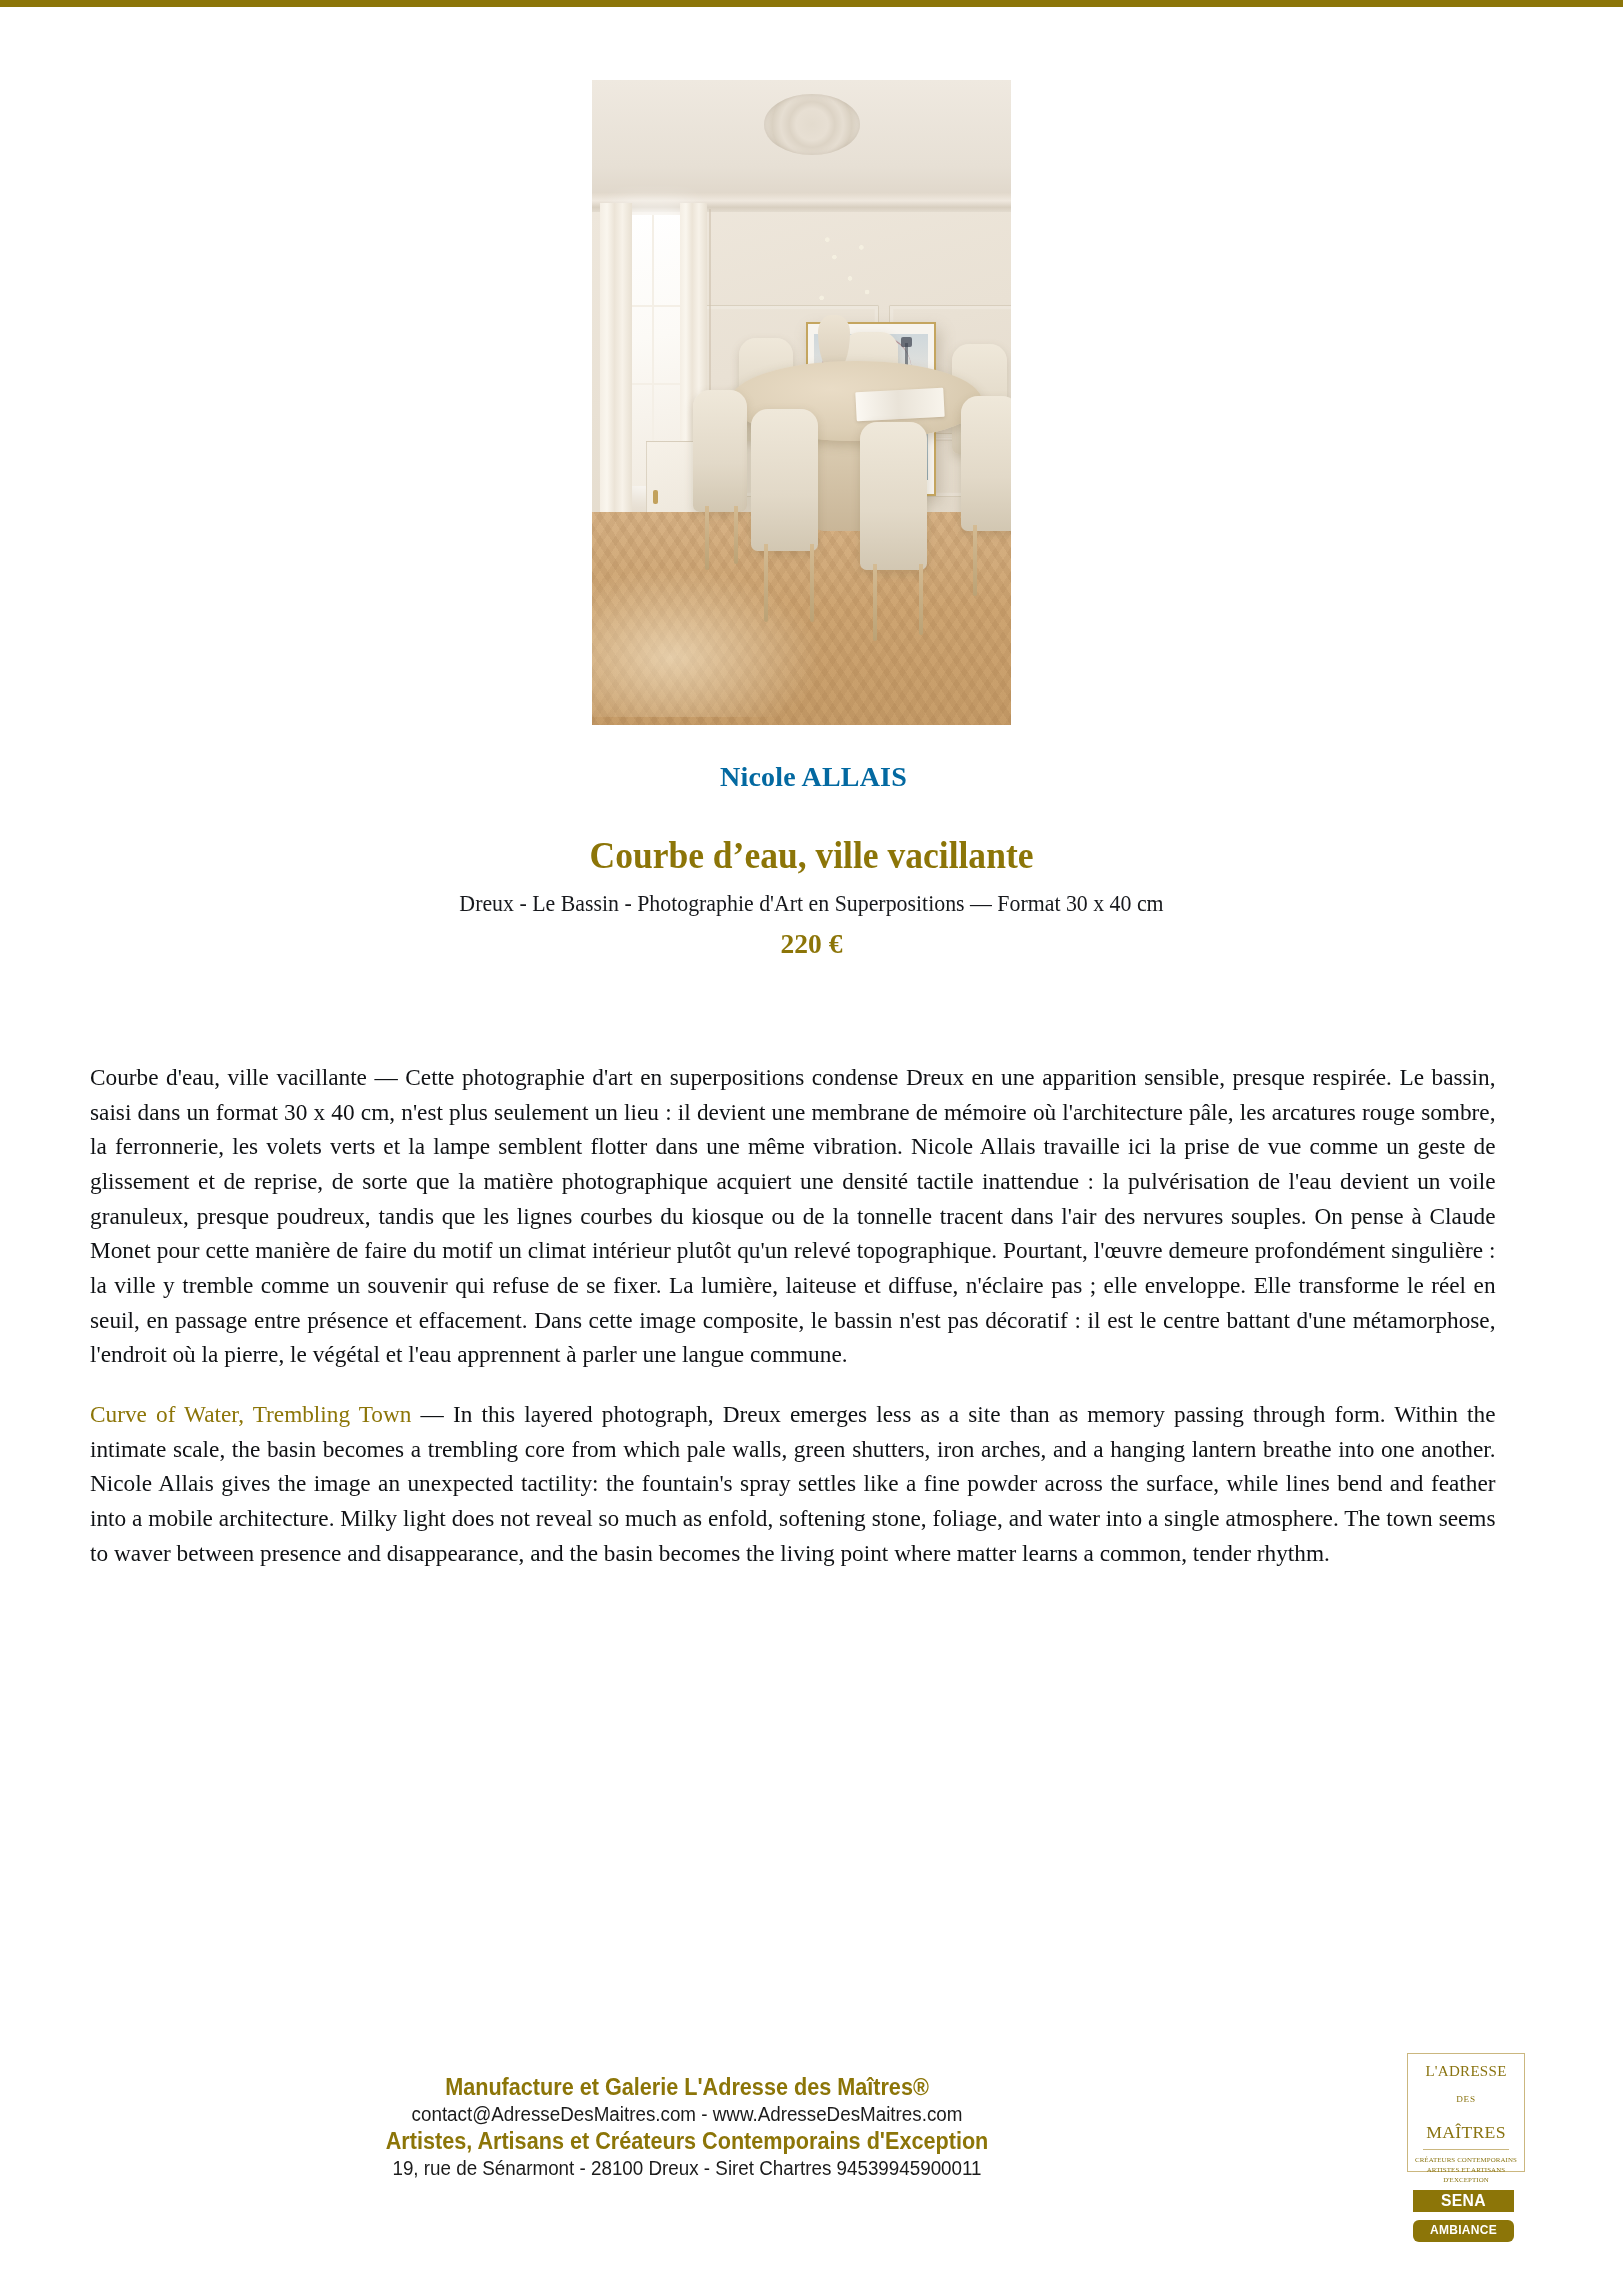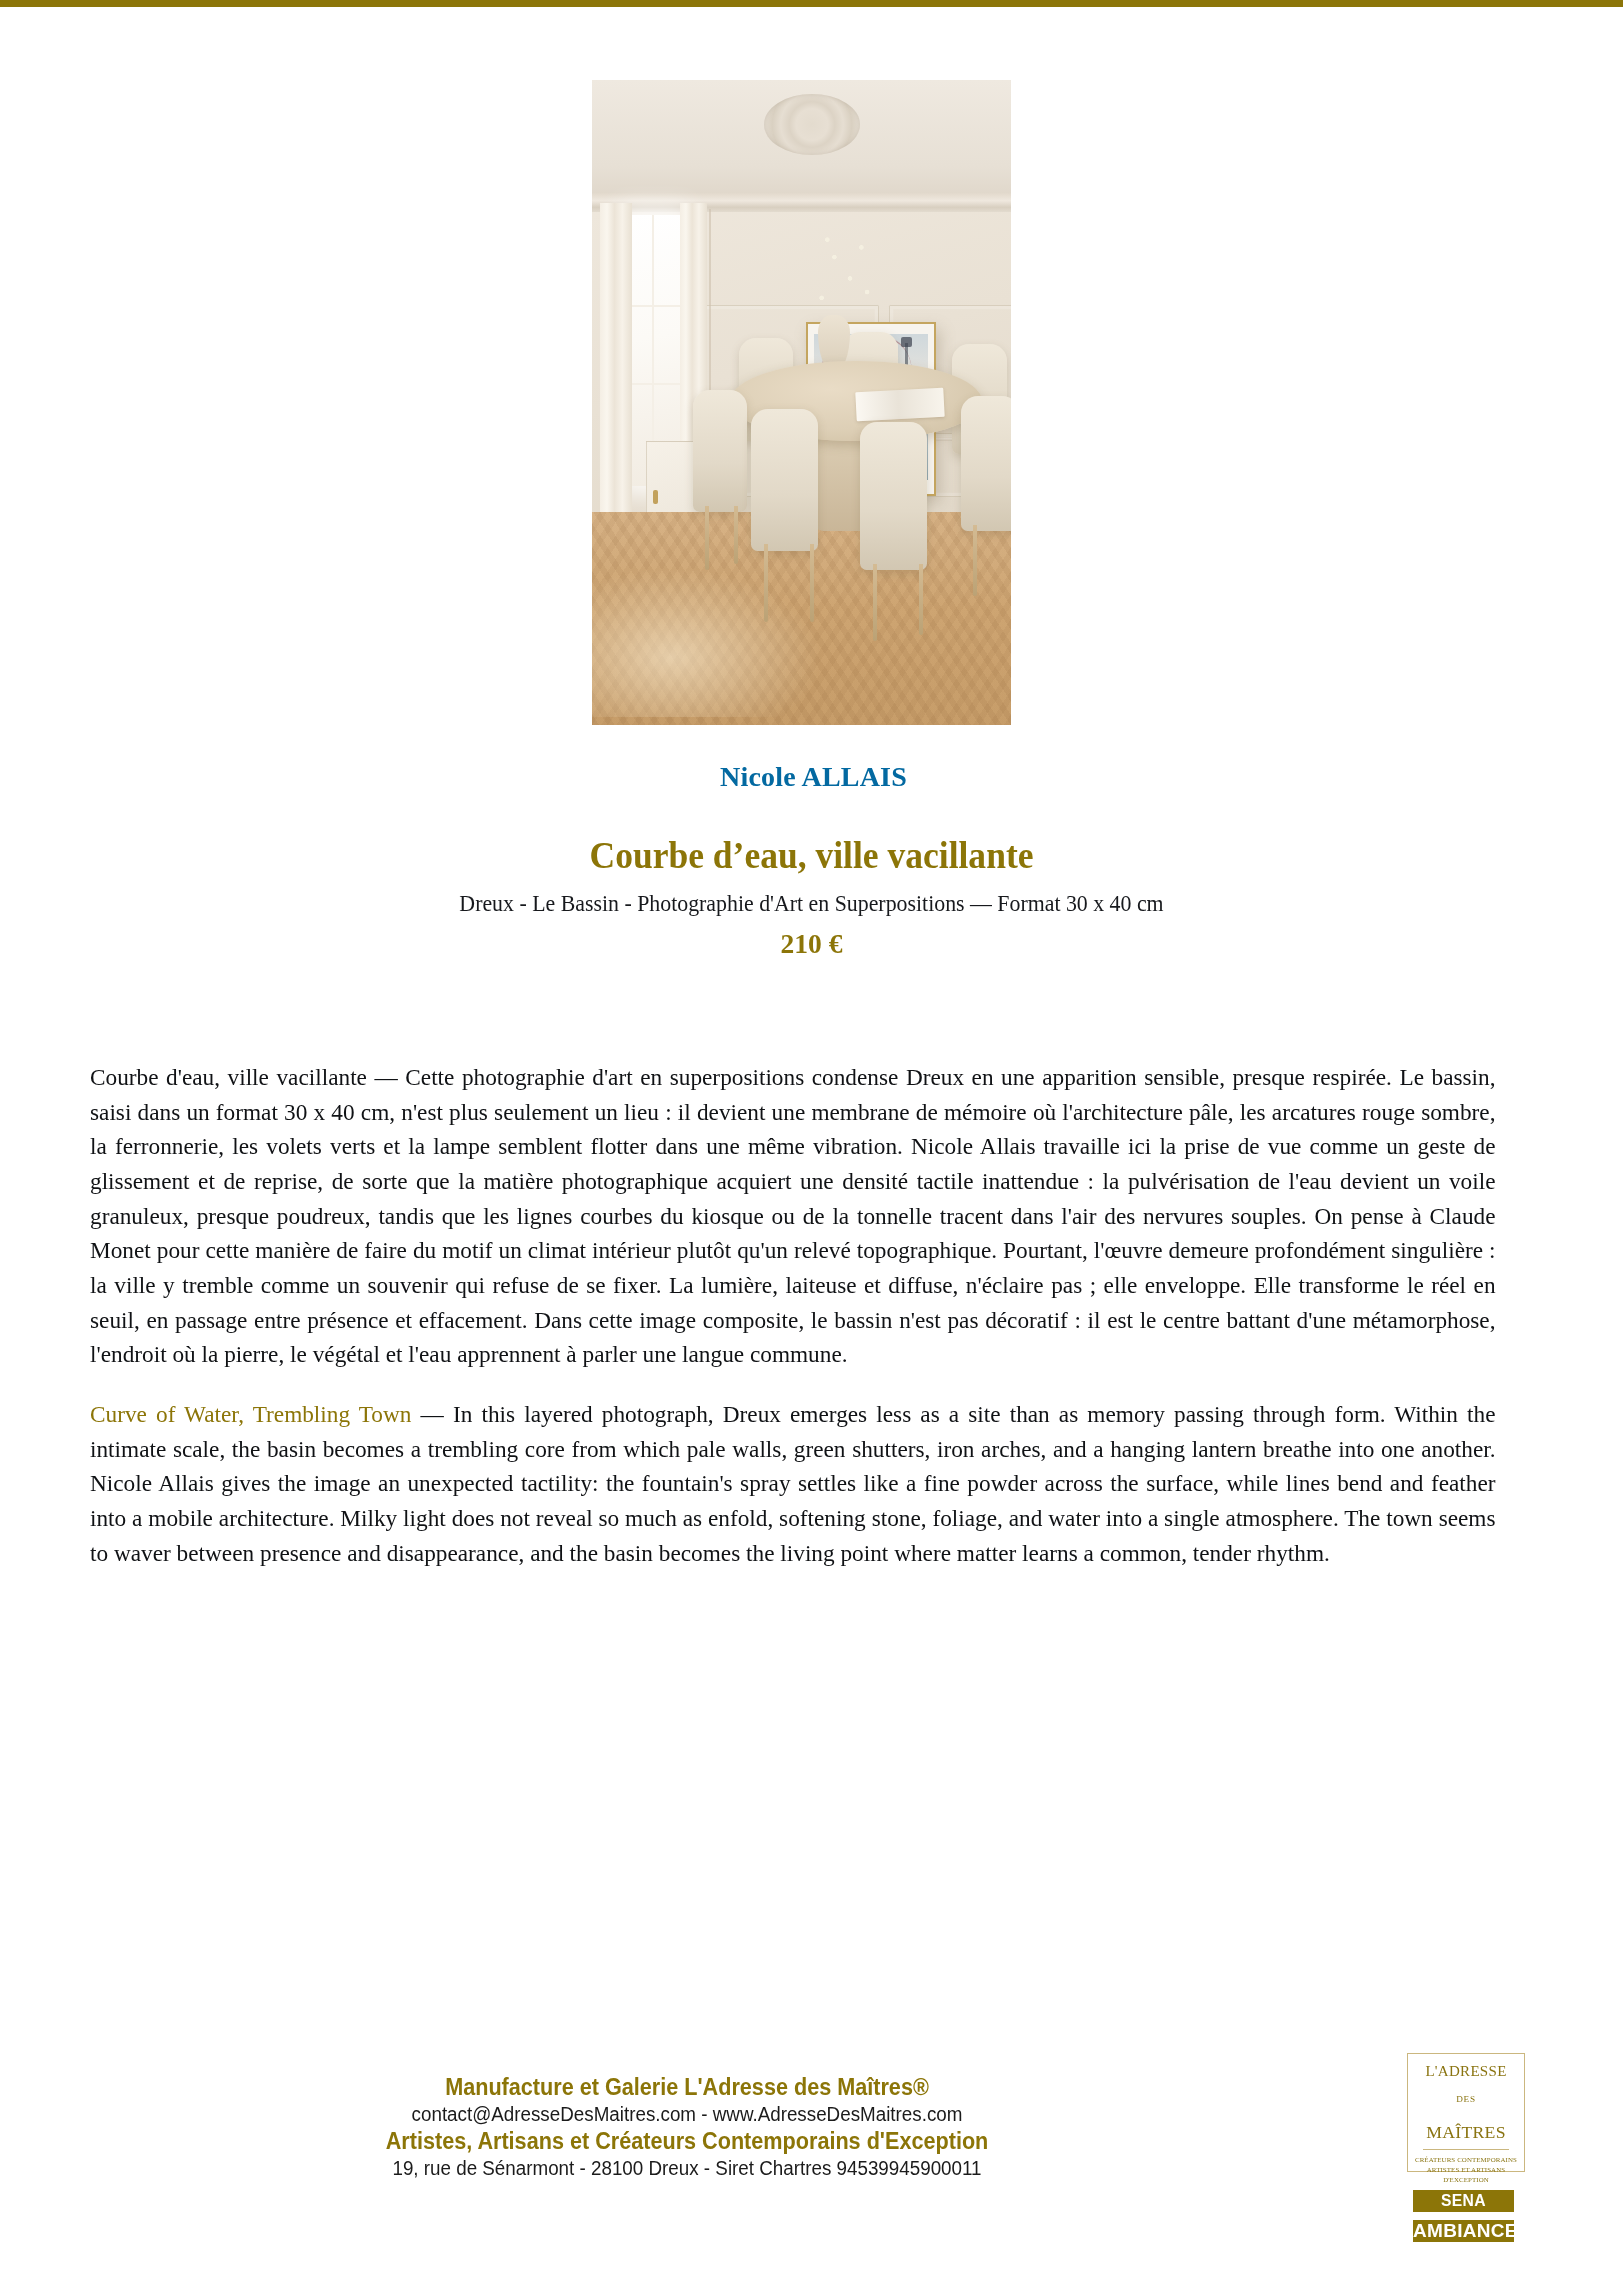--- a/index.html
+++ b/index.html
@@ -340,21 +340,21 @@
     background: #8c7508;
     color: #ffffff;
     font-family: "Liberation Sans", sans-serif;
     font-weight: bold;
     font-size: 15.7px;
     line-height: 21.6px;
     text-align: center;
     letter-spacing: 0.3px;
   }
   .badge-sena { top: 2190px; }
-  .badge-ambiance { top: 2220px; font-size: 19px; }
+  .badge-ambiance { top: 2220px; font-size: 12px; border-radius: 6px; }
 </style>
 </head>
 <body>
 
 <div class="top-rule"></div>
 
 <div class="hero-wrap">
   <div class="hero">
     <div class="ceiling"></div>
     <div class="medallion"></div>
@@ -420,21 +420,21 @@
     <div class="leg" style="left:78%; top:75%; height:11%;"></div>
 
     <div class="chair" style="left:88%; top:49%; width:14%; height:21%;"></div>
     <div class="leg" style="left:91%; top:69%; height:11%;"></div>
   </div>
 </div>
 
 <div class="artist">Nicole ALLAIS</div>
 <div class="work-title">Courbe d’eau, ville vacillante</div>
 <div class="work-sub">Dreux - Le Bassin - Photographie d'Art en Superpositions — Format 30 x 40 cm</div>
-<div class="price">210 €</div>
+<div class="price">220 €</div>
 
 <div class="body-block">
   <p class="para"><span>Courbe d'eau, ville vacillante</span><span> — Cette photographie d'art en superpositions condense Dreux en une apparition sensible, presque respirée. Le bassin, saisi dans un format 30 x 40 cm, n'est plus seulement un lieu : il devient une membrane de mémoire où l'architecture pâle, les arcatures rouge sombre, la ferronnerie, les volets verts et la lampe semblent flotter dans une même vibration. Nicole Allais travaille ici la prise de vue comme un geste de glissement et de reprise, de sorte que la matière photographique acquiert une densité tactile inattendue : la pulvérisation de l'eau devient un voile granuleux, presque poudreux, tandis que les lignes courbes du kiosque ou de la tonnelle tracent dans l'air des nervures souples. On pense à Claude Monet pour cette manière de faire du motif un climat intérieur plutôt qu'un relevé topographique. Pourtant, l'œuvre demeure profondément singulière : la ville y tremble comme un souvenir qui refuse de se fixer. La lumière, laiteuse et diffuse, n'éclaire pas ; elle enveloppe. Elle transforme le réel en seuil, en passage entre présence et effacement. Dans cette image composite, le bassin n'est pas décoratif : il est le centre battant d'une métamorphose, l'endroit où la pierre, le végétal et l'eau apprennent à parler une langue commune.</span></p>
   <p class="para"><span class="gold">Curve of Water, Trembling Town</span><span> — In this layered photograph, Dreux emerges less as a site than as memory passing through form. Within the intimate scale, the basin becomes a trembling core from which pale walls, green shutters, iron arches, and a hanging lantern breathe into one another. Nicole Allais gives the image an unexpected tactility: the fountain's spray settles like a fine powder across the surface, while lines bend and feather into a mobile architecture. Milky light does not reveal so much as enfold, softening stone, foliage, and water into a single atmosphere. The town seems to waver between presence and disappearance, and the basin becomes the living point where matter learns a common, tender rhythm.</span></p>
 </div>
 
 <div class="footer">
   <div class="f-line f-bold-gold">Manufacture et Galerie L'Adresse des Maîtres®</div>
   <div class="f-line f-dark">contact@AdresseDesMaitres.com - www.AdresseDesMaitres.com</div>
   <div class="f-line f-bold-gold">Artistes, Artisans et Créateurs Contemporains d'Exception</div>

